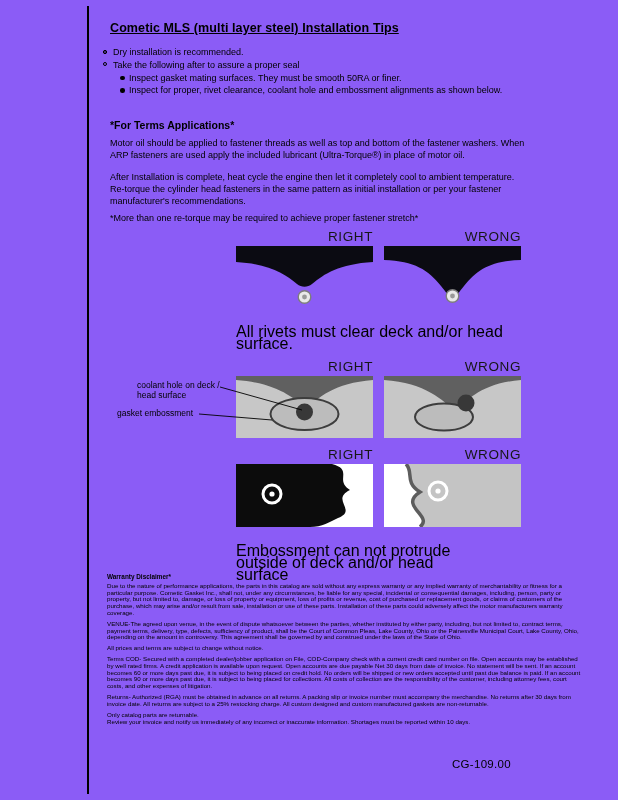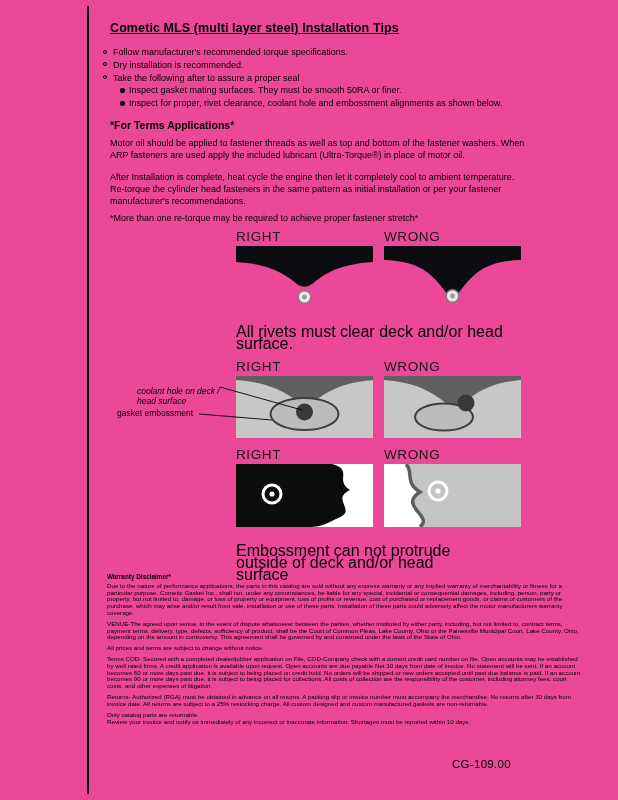--- a/index.html
+++ b/index.html
@@ -1,47 +1,47 @@
 <!DOCTYPE html>
 <html><head>
 <meta charset="utf-8">
 <style>
   * { margin: 0; padding: 0; box-sizing: border-box; }
   html, body { background: #ffffff; }
   body { font-family: "Liberation Sans", sans-serif; color: #000; }
 
-  .page { position: relative; width: 618px; height: 800px; background: #ec4899; overflow: hidden; }
+  .page { position: relative; width: 618px; height: 800px; background: #8b5cf6; overflow: hidden; }
   .left-rule { position: absolute; left: 87px; top: 6px; width: 2px; height: 788px; background: #000; }
 
   .title { position: absolute; left: 110px; top: 21px; font-size: 12.5px; font-weight: bold; text-decoration: underline; letter-spacing: 0.1px; }
 
   .bullets { position: absolute; left: 103px; top: 46px; list-style: none; font-size: 9px; line-height: 12.8px; width: 440px; }
   .bullets li { position: relative; padding-left: 10px; }
   .bullets li.sub { margin-left: 16px; }
   .marker-open { position: absolute; left: 0; top: 3.6px; width: 4px; height: 4px; border: 1px solid #000; border-radius: 50%; }
   .marker-fill { position: absolute; left: 1px; top: 4px; width: 4.5px; height: 4.5px; background: #000; border-radius: 50%; }
 
   .diesel-heading { position: absolute; left: 110px; top: 119px; font-size: 10.5px; font-weight: bold; }
   .para { position: absolute; left: 110px; width: 420px; font-size: 9px; line-height: 12.2px; }
   .para1 { top: 137px; }
   .para2 { top: 171px; }
   .note { position: absolute; left: 110px; top: 213px; font-size: 9px; }
 
   .figures { position: absolute; left: 236px; top: 229px; width: 285px; }
   .fig-row { margin-bottom: 9px; }
   .fig-headers { display: flex; gap: 11px; margin-bottom: 2px; }
-  .fig-h { width: 137px; text-align: left; font-size: 13.5px; letter-spacing: 0.6px; color: #161616; }
+  .fig-h { width: 137px; text-align: right; font-size: 13.5px; letter-spacing: 0.6px; color: #161616; }
   .fig-panels { position: relative; display: flex; gap: 11px; }
   .panel { display: block; width: 137px; height: 62px; }
   .panel-tall { height: 63px; }
   .fig-caption { font-size: 16px; line-height: 12px; margin-top: 18px; }
   .fig3 .fig-caption { width: 218px; }
 
   .callout { position: absolute; font-size: 8.5px; line-height: 10px; }
-  .callout-hole { left: -99px; top: 10px; width: 84px; font-style: italic; }
+  .callout-hole { left: -99px; top: 4px; width: 84px; }
   .callout-emb { left: -119px; top: 32px; width: 82px; }
   .callout-lines { position: absolute; left: -100px; top: 0; width: 200px; height: 62px; pointer-events: none; }
 
   .disclaimer { position: absolute; left: 107px; top: 574px; width: 476px; font-size: 6.2px; line-height: 6.8px; }
   .disclaimer h3 { font-size: 6.4px; font-weight: bold; margin-bottom: 2px; }
   .disclaimer p { margin-bottom: 4px; }
   .disclaimer p.tight { margin-bottom: 1px; }
 
   .footer-code { position: absolute; left: 452px; top: 758px; font-size: 11.5px; letter-spacing: 0.3px; }
 </style>
@@ -49,21 +49,20 @@
 <body>
 
 <div class="page">
   <div class="left-rule"></div>
 
   <h1 class="title">Cometic MLS (multi layer steel) Installation Tips</h1>
 
   <ul class="bullets">
     <li>
       <span class="marker-open"></span>
-      <span>Follow manufacturer's recommended torque specifications.</span>
     </li>
     <li>
       <span class="marker-open"></span>
       <span>Dry installation is recommended.</span>
     </li>
     <li>
       <span class="marker-open"></span>
       <span>Take the following after to assure a proper seal</span>
     </li>
     <li class="sub">

